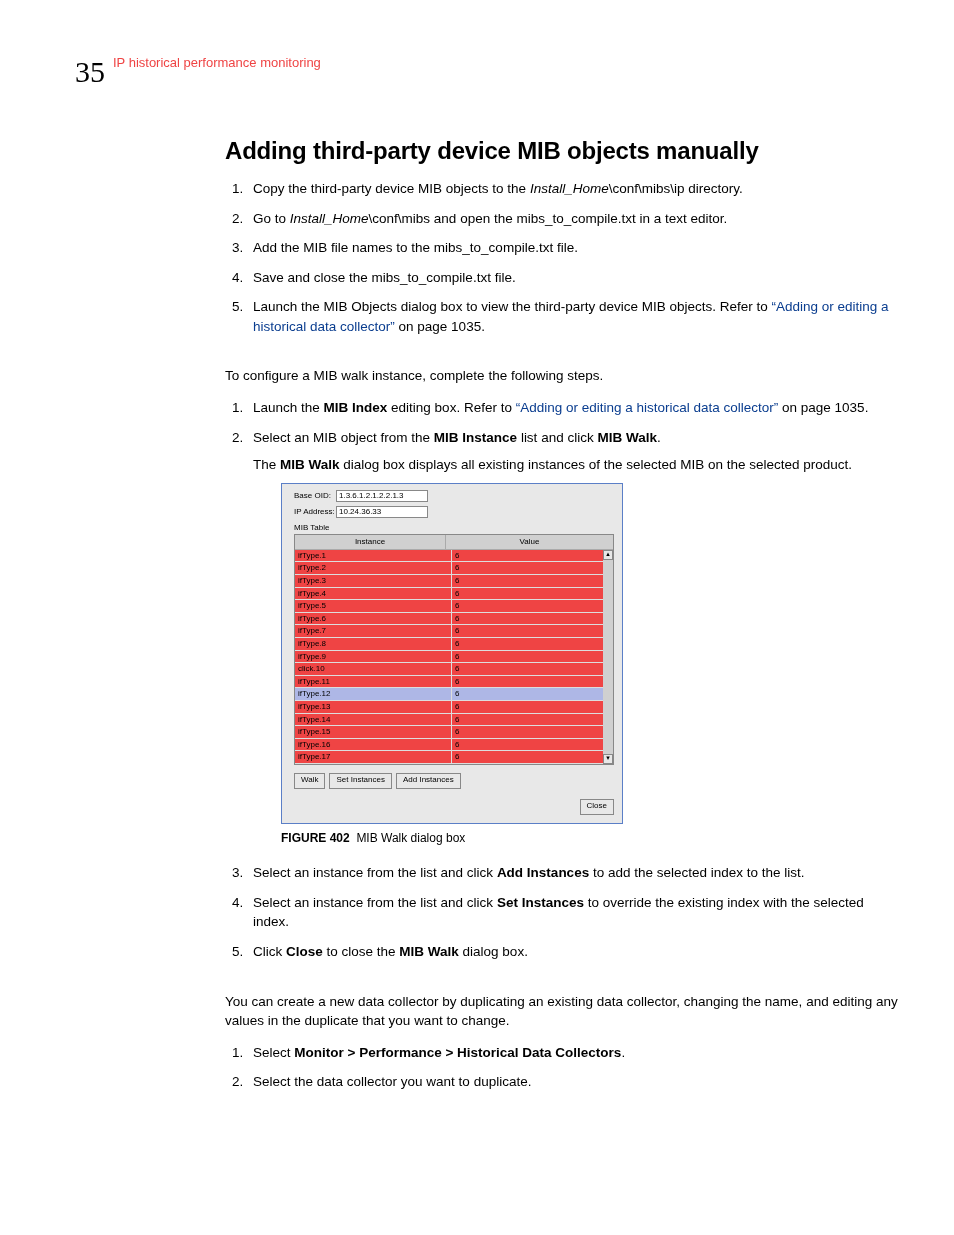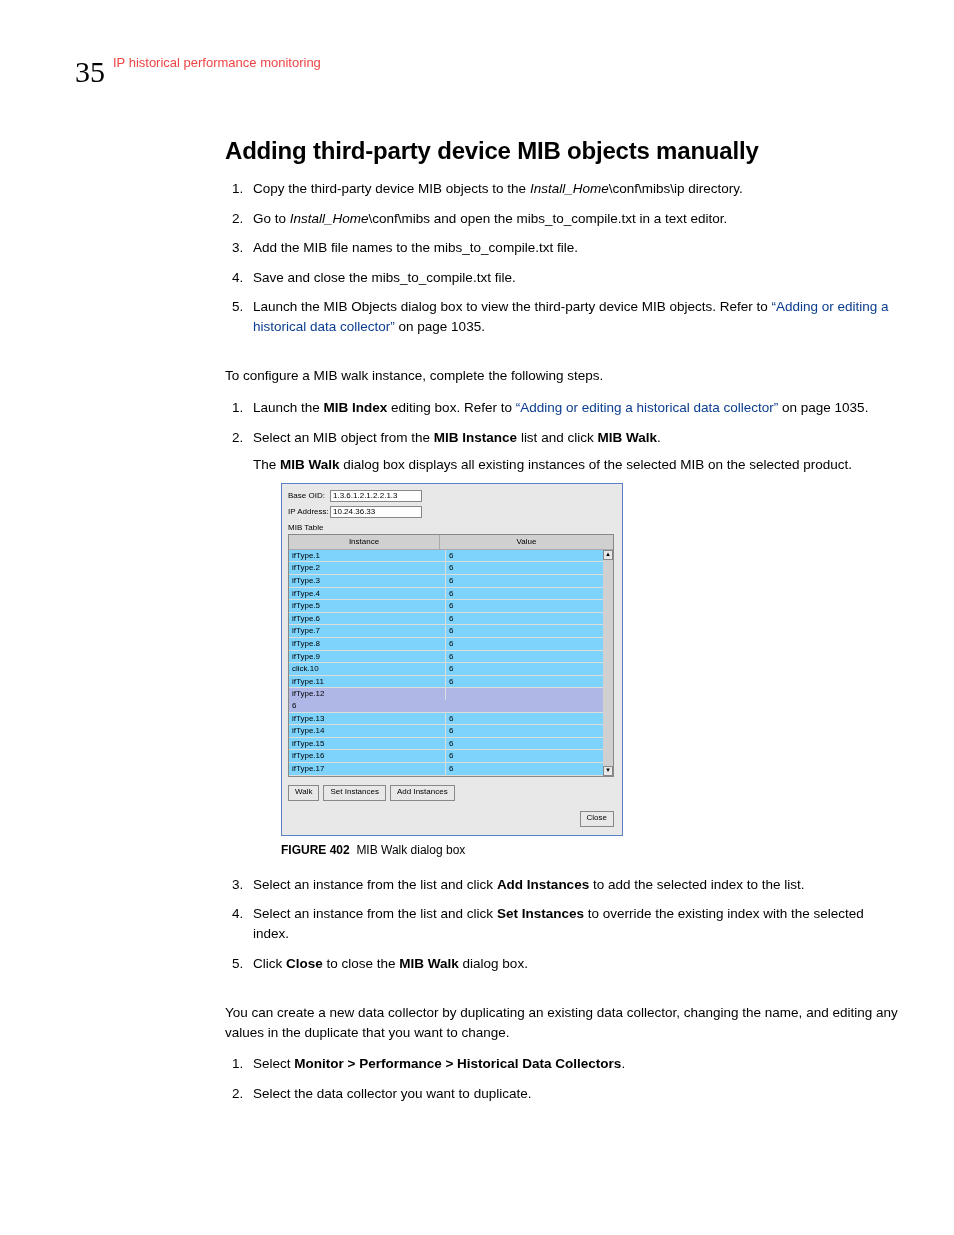--- a/index.html
+++ b/index.html
@@ -61,21 +61,21 @@
   }
   
   .dialog {
     width: 340px;
     border: 1px solid #5b7fc7;
     background: #e8e8e8;
     margin: 8px 0 2px 28px;
     font-family: Arial, sans-serif;
   }
   .dlg-body {
-    padding: 6px 8px 8px 6px;
+    padding: 6px 8px 8px 12px;
     border-radius: 22px;
   }
   .dlg-row {
     display: flex;
     align-items: center;
     font-size: 8px;
     margin-bottom: 4px;
   }
   .dlg-label {
     width: 42px;
@@ -110,23 +110,23 @@
   }
   .mt-body {
     position: relative;
   }
   .mt-rows {
     font-size: 8px;
   }
   .mt-row {
     display: flex;
     border-bottom: 1px solid #ddd;
-    background: #7dd3fc;
-  }
-  .mt-row.selected { background: #aeb7e6; flex-direction: column; }
+    background: #ef4444;
+  }
+  .mt-row.selected { background: #aeb7e6; }
   .mt-row > div:first-child {
     width: 150px;
     padding: 0 3px;
     border-right: 1px solid #ddd;
   }
   .mt-row > div:last-child {
     flex: 1;
     padding: 0 3px;
   }
   .mt-head > div:first-child { width: 150px; border-right:1px solid #aaa;}

